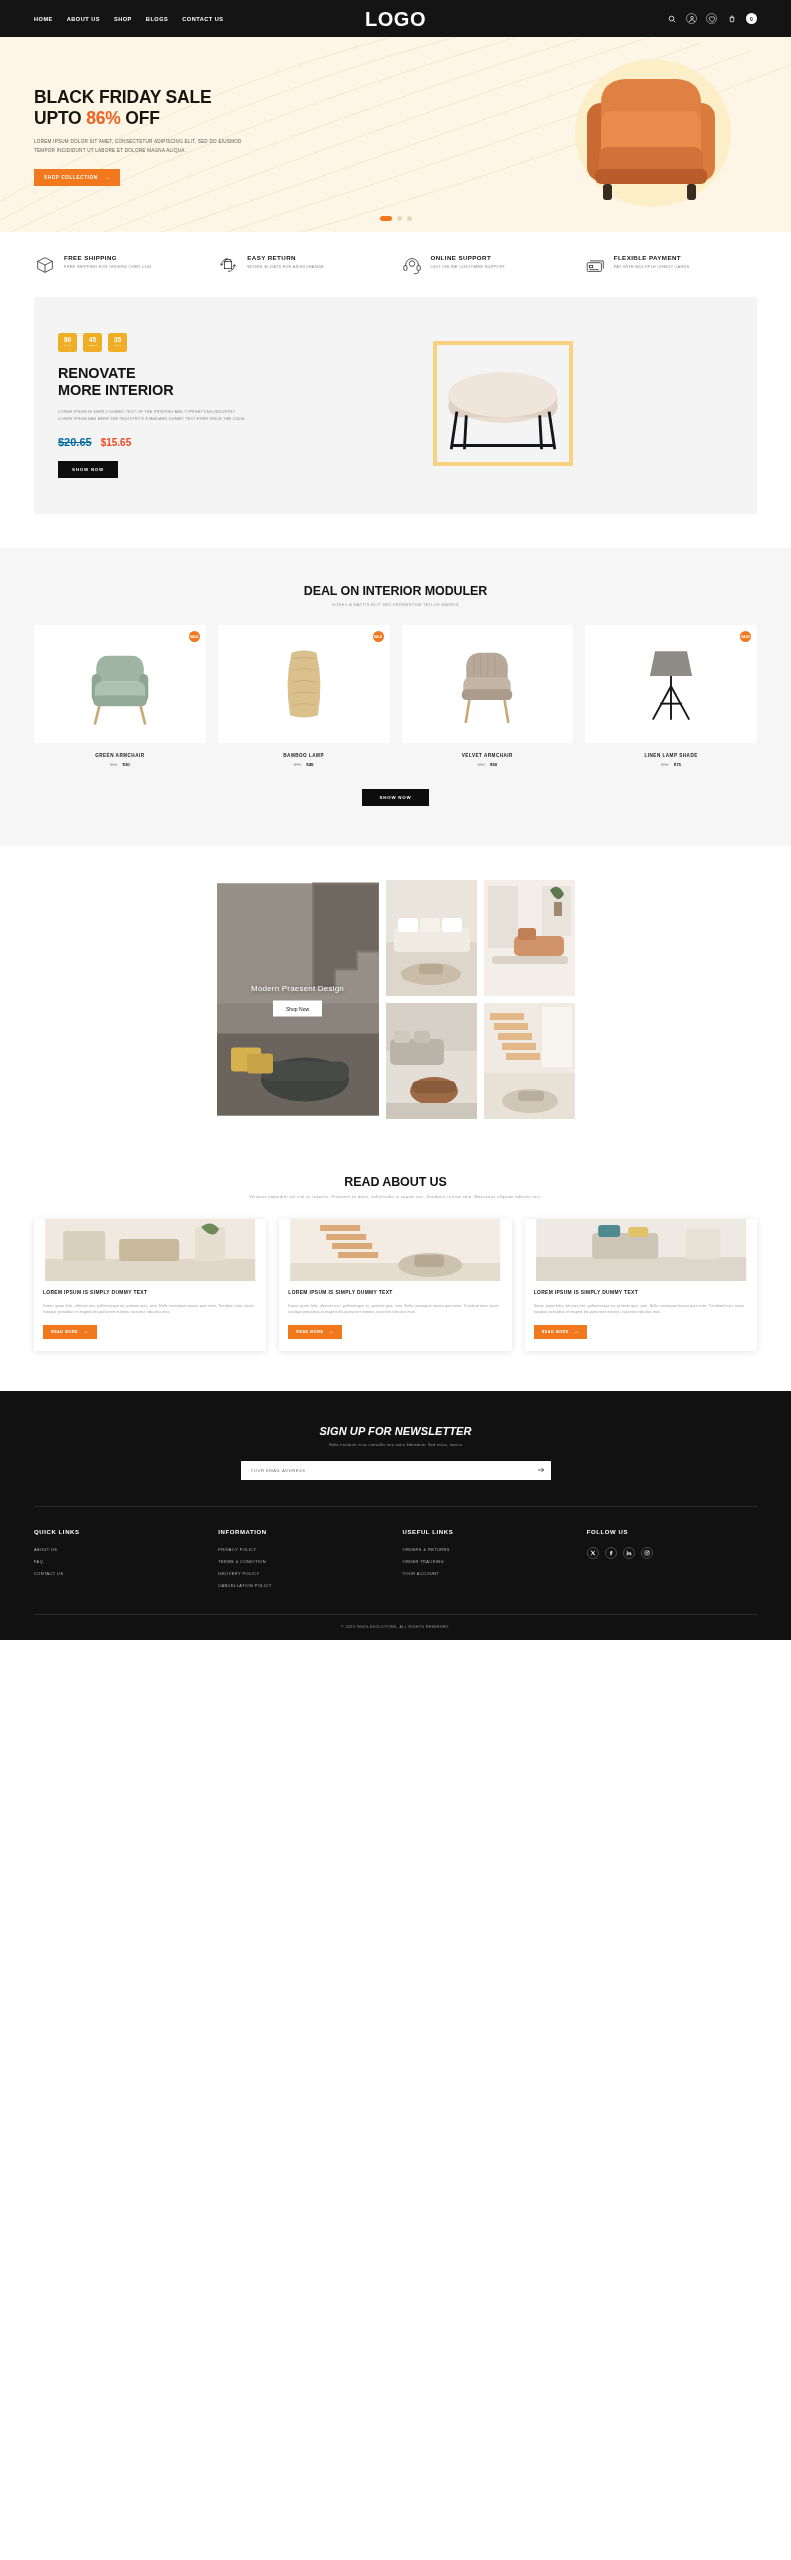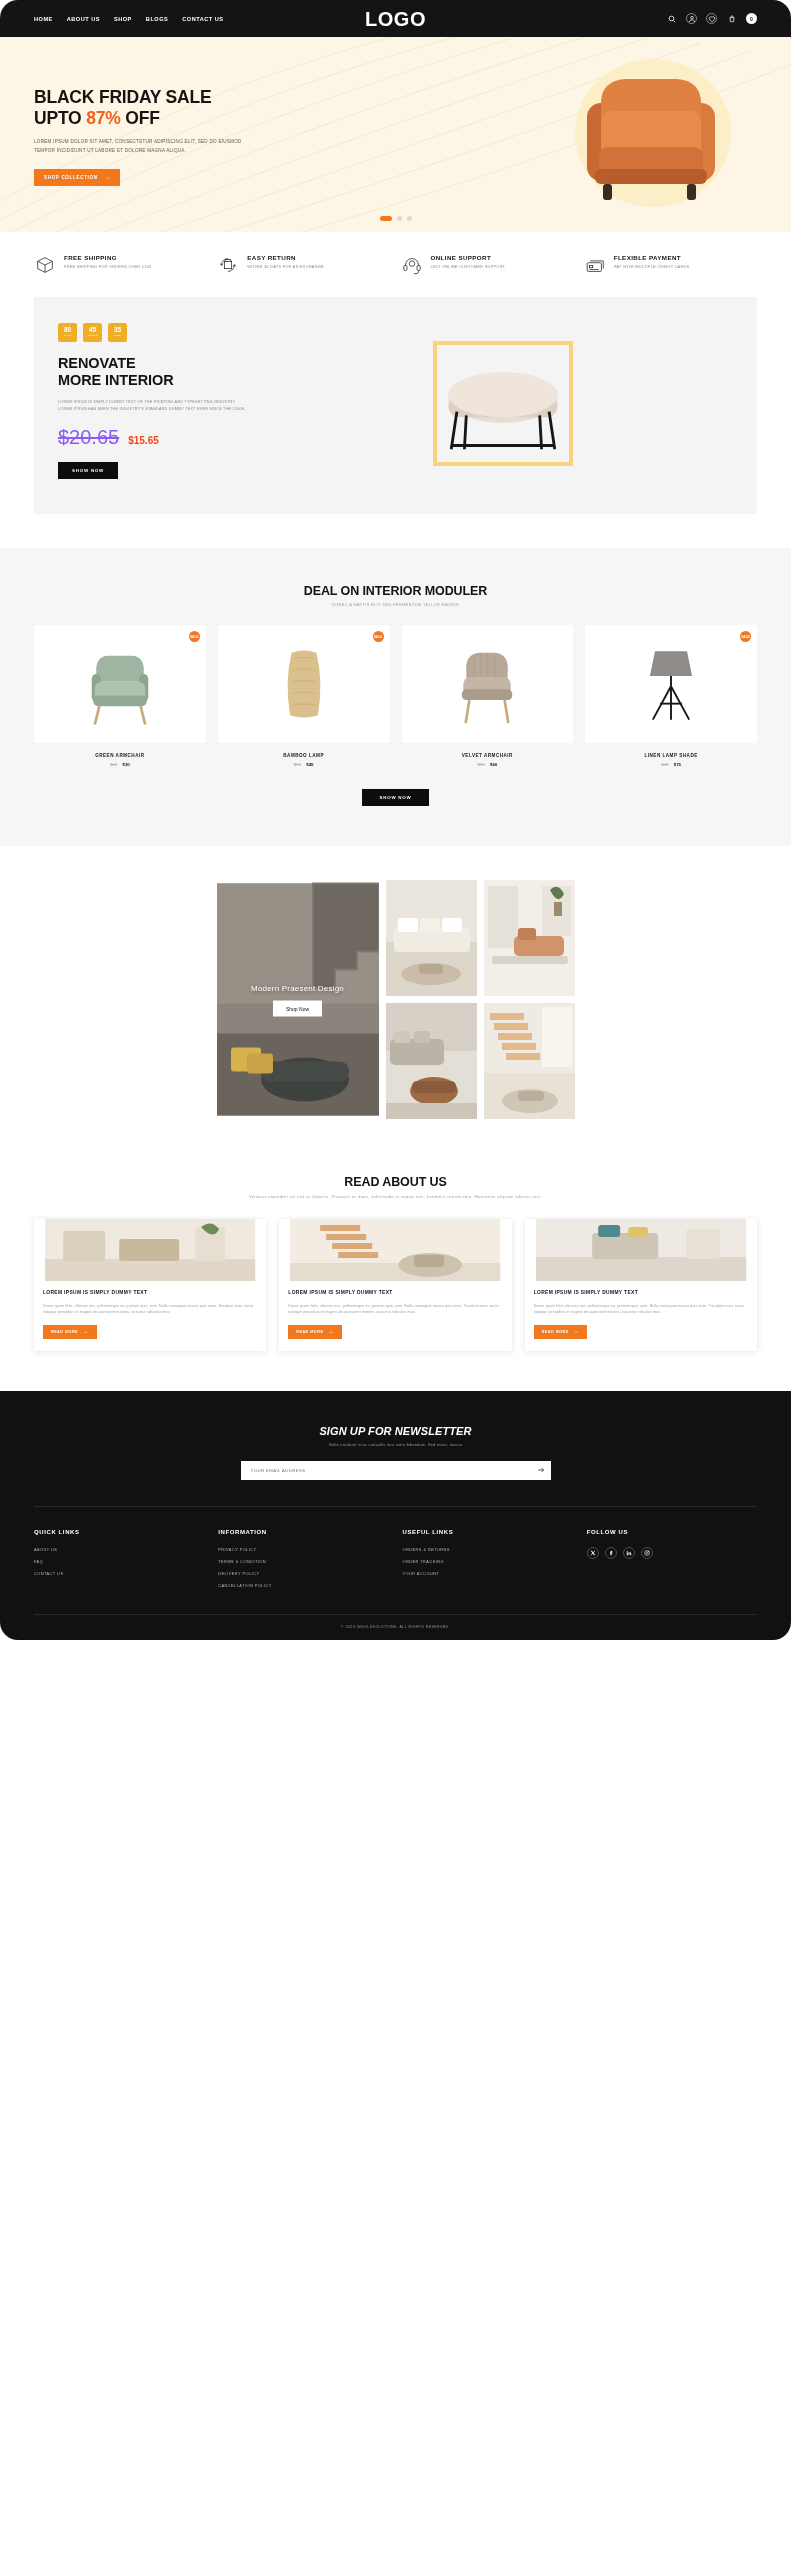--- a/index.html
+++ b/index.html
@@ -3,21 +3,21 @@
 <meta charset="utf-8">
 <style>
   * { box-sizing: border-box; margin: 0; padding: 0; }
   body {
     width: 791px;
     font-family: "Liberation Sans", sans-serif;
     background: #ffffff;
     color: #111111;
     -webkit-font-smoothing: antialiased;
   }
-  .page { width: 791px; position: relative; overflow: hidden; border-radius: 18px; }
+  .page { width: 791px; position: relative; overflow: hidden; }
 
   
   .topbar {
     background: #141414;
     height: 37px;
     display: flex;
     align-items: center;
     padding: 0 34px;
     position: relative;
   }
@@ -143,20 +143,21 @@
     line-height: 1.75;
     color: #8b8b8b;
     letter-spacing: .25px;
   }
 
   
   .promo-wrap { padding: 3px 34px 34px; }
   .promo {
     background: #f4f4f4;
     display: flex;
+    align-items: center;
     padding: 26px 24px;
     position: relative;
     min-height: 215px;
   }
   .promo-left { width: 215px; }
   .counters { display: flex; gap: 6px; }
   .counter {
     background: #f0ae26;
     color: #ffffff;
     width: 19px; height: 19px;
@@ -178,22 +179,22 @@
   .promo-p {
     margin-top: 9px;
     font-size: 3.8px;
     line-height: 2;
     color: #8c8c8c;
     letter-spacing: .2px;
     max-width: 192px;
   }
   .price-row { margin-top: 12px; display: flex; align-items: baseline; gap: 9px; }
   .price-old {
-    font-size: 20px; font-weight: 400;
-    color: #8b5cf6; text-decoration: line-through;
+    font-size: 11px; font-weight: 700;
+    color: #0369a1; text-decoration: line-through;
   }
   .price-new { font-size: 10px; font-weight: 800; color: #f0471d; }
   .btn-dark {
     margin-top: 13px;
     background: #0d0d0d;
     color: #ffffff;
     border: none;
     padding: 6px 14px;
     font-size: 4.4px;
     font-weight: 700;
@@ -428,21 +429,21 @@
         <path d="M45,218 C250,138 420,76 650,0"></path>
         <path d="M85,222 C290,150 465,90 700,6"></path>
         <path d="M130,226 C330,162 510,104 750,14"></path>
         <path d="M180,230 C375,176 560,118 800,24"></path>
       </g>
     </svg>
     <div class="hero-inner">
       <div class="hero-text">
         <div class="hero-h1">
           <div>BLACK FRIDAY SALE</div>
-          <div><span>UPTO </span><span class="pct">87%</span><span> OFF</span></div>
+          <div><span>UPTO </span><span class="pct">86%</span><span> OFF</span></div>
         </div>
         <div class="hero-p">LOREM IPSUM DOLOR SIT AMET, CONSECTETUR ADIPISCING ELIT, SED DO EIUSMOD TEMPOR INCIDIDUNT UT LABORE ET DOLORE MAGNA ALIQUA.</div>
         <button class="btn-orange">
           <span>SHOP COLLECTION</span>
           <span class="arrow">→</span>
         </button>
       </div>
     </div>
     <svg class="hero-art" viewBox="0 0 230 170">
       <ellipse cx="118" cy="82" rx="78" ry="74" fill="#fcefc8"></ellipse>

